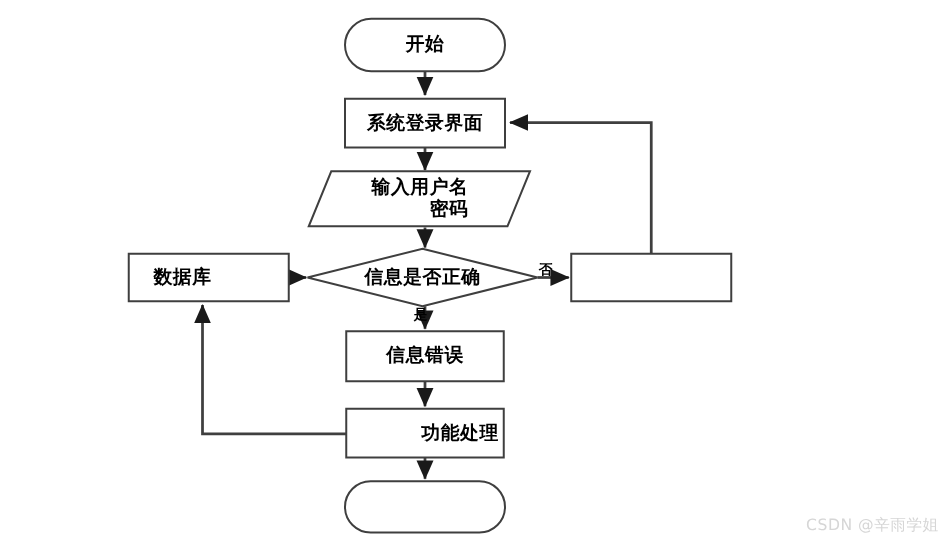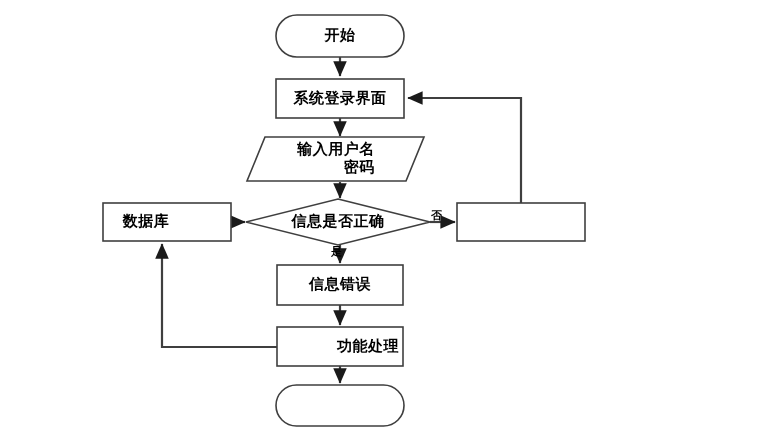--- a/index.html
+++ b/index.html
@@ -129,14 +129,15 @@
 
   <div class="node-label" style="left:277px; top:265px; width:126px; height:40px;">信息错误</div>
 
   <div class="node-label" style="left:277px; top:327px; width:126px; height:39px;margin-left:28px;">功能处理</div>
 
 
   <div class="edge-label" style="left:431px; top:210px;">否</div>
 
   <div class="edge-label" style="left:331px; top:246px;">是</div>
 
+  <div class="watermark">CSDN @辛雨学姐</div>
 
 </div>
 
 </body></html>

